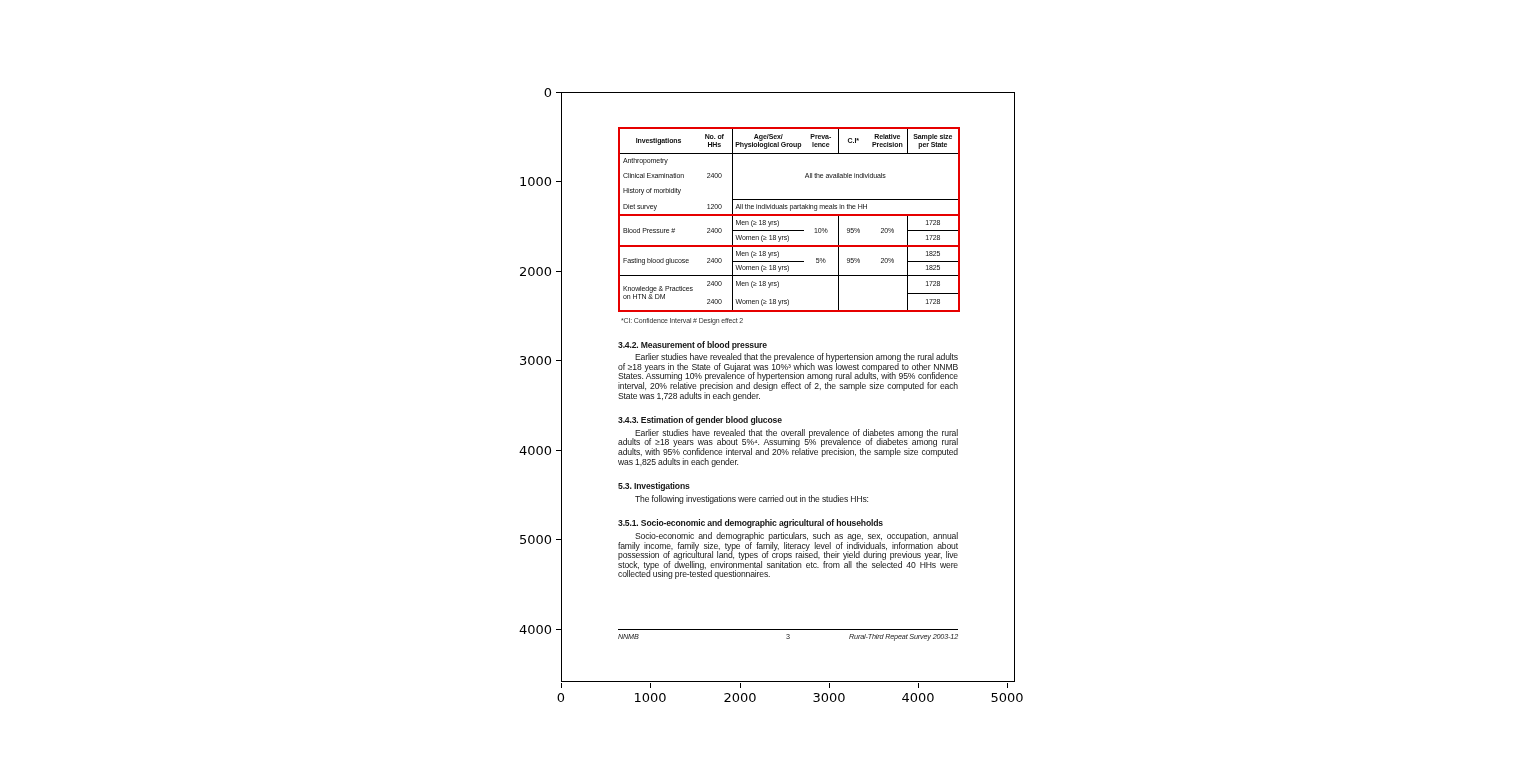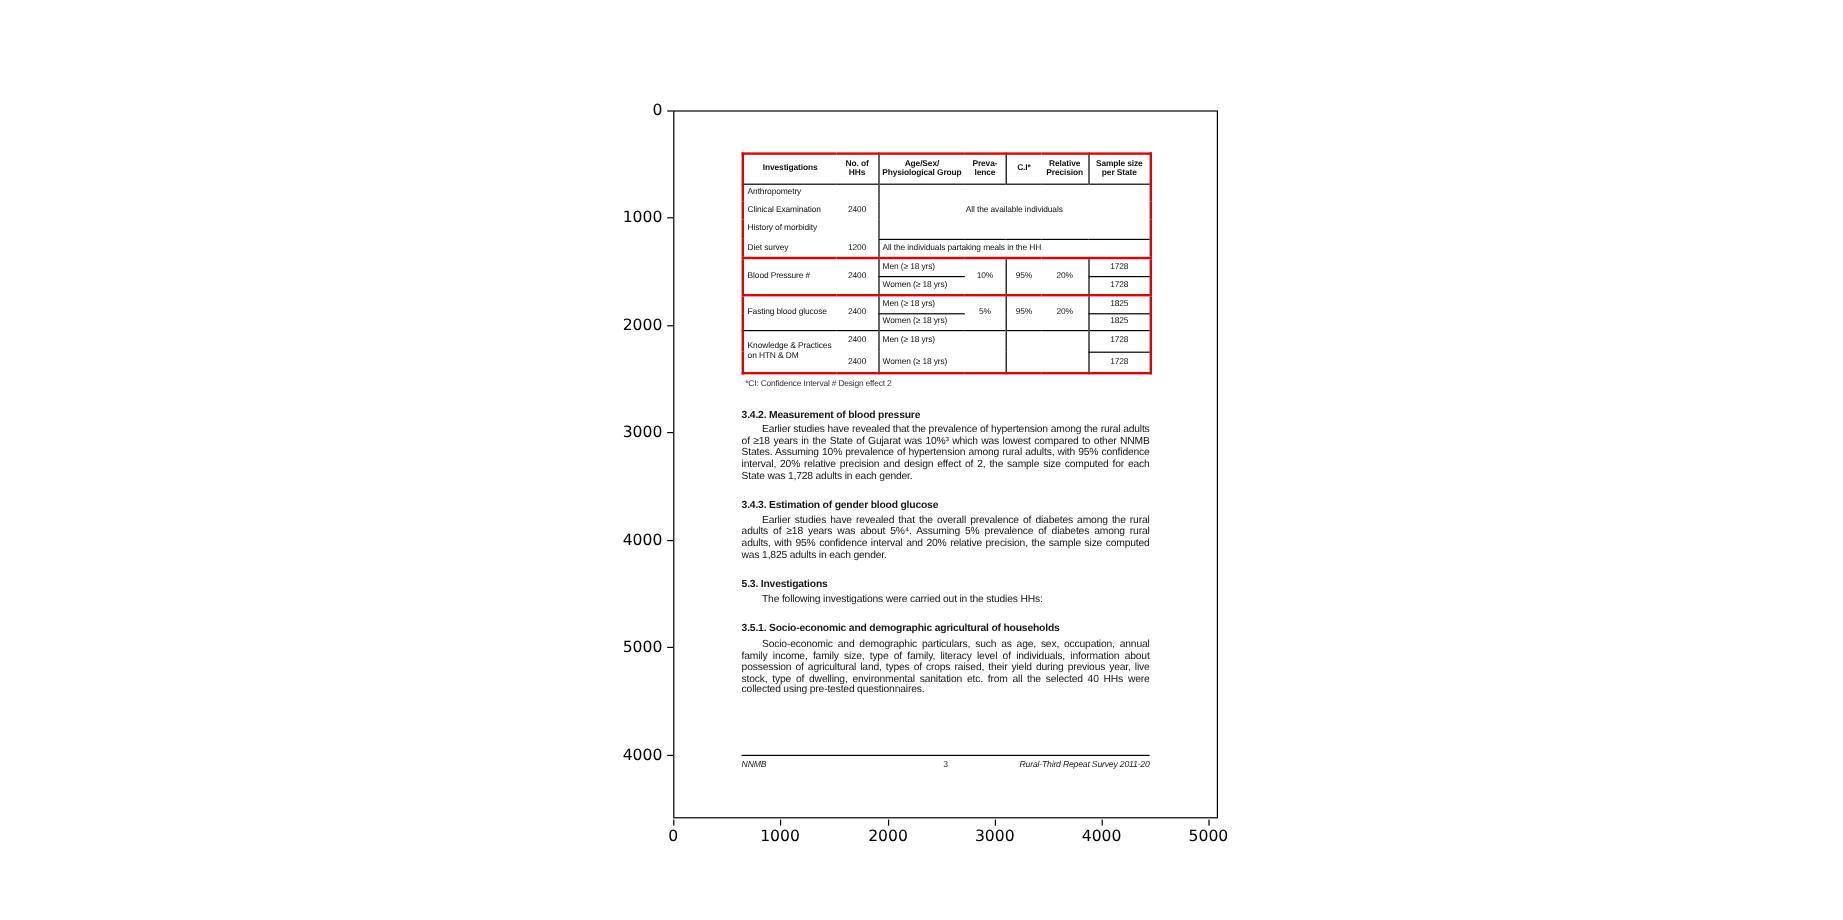--- a/index.html
+++ b/index.html
@@ -189,18 +189,18 @@
 
       <div class="sec-title">5.3. Investigations</div>
       <p class="para">The following investigations were carried out in the studies HHs:</p>
 
       <div class="sec-title">3.5.1. Socio-economic and demographic agricultural of households</div>
       <p class="para">Socio-economic and demographic particulars, such as age, sex, occupation, annual family income, family size, type of family, literacy level of individuals, information about possession of agricultural land, types of crops raised, their yield during previous year, live stock, type of dwelling, environmental sanitation etc. from all the selected 40 HHs were collected using pre-tested questionnaires.</p>
 
       <div class="page-footer">
         <span>NNMB</span>
         <span class="pfc">3</span>
-        <span>Rural-Third Repeat Survey 2011-20</span>
+        <span>Rural-Third Repeat Survey 2003-12</span>
       </div>
 
     </div>
   </div>
 </div>
 
 </body></html>

